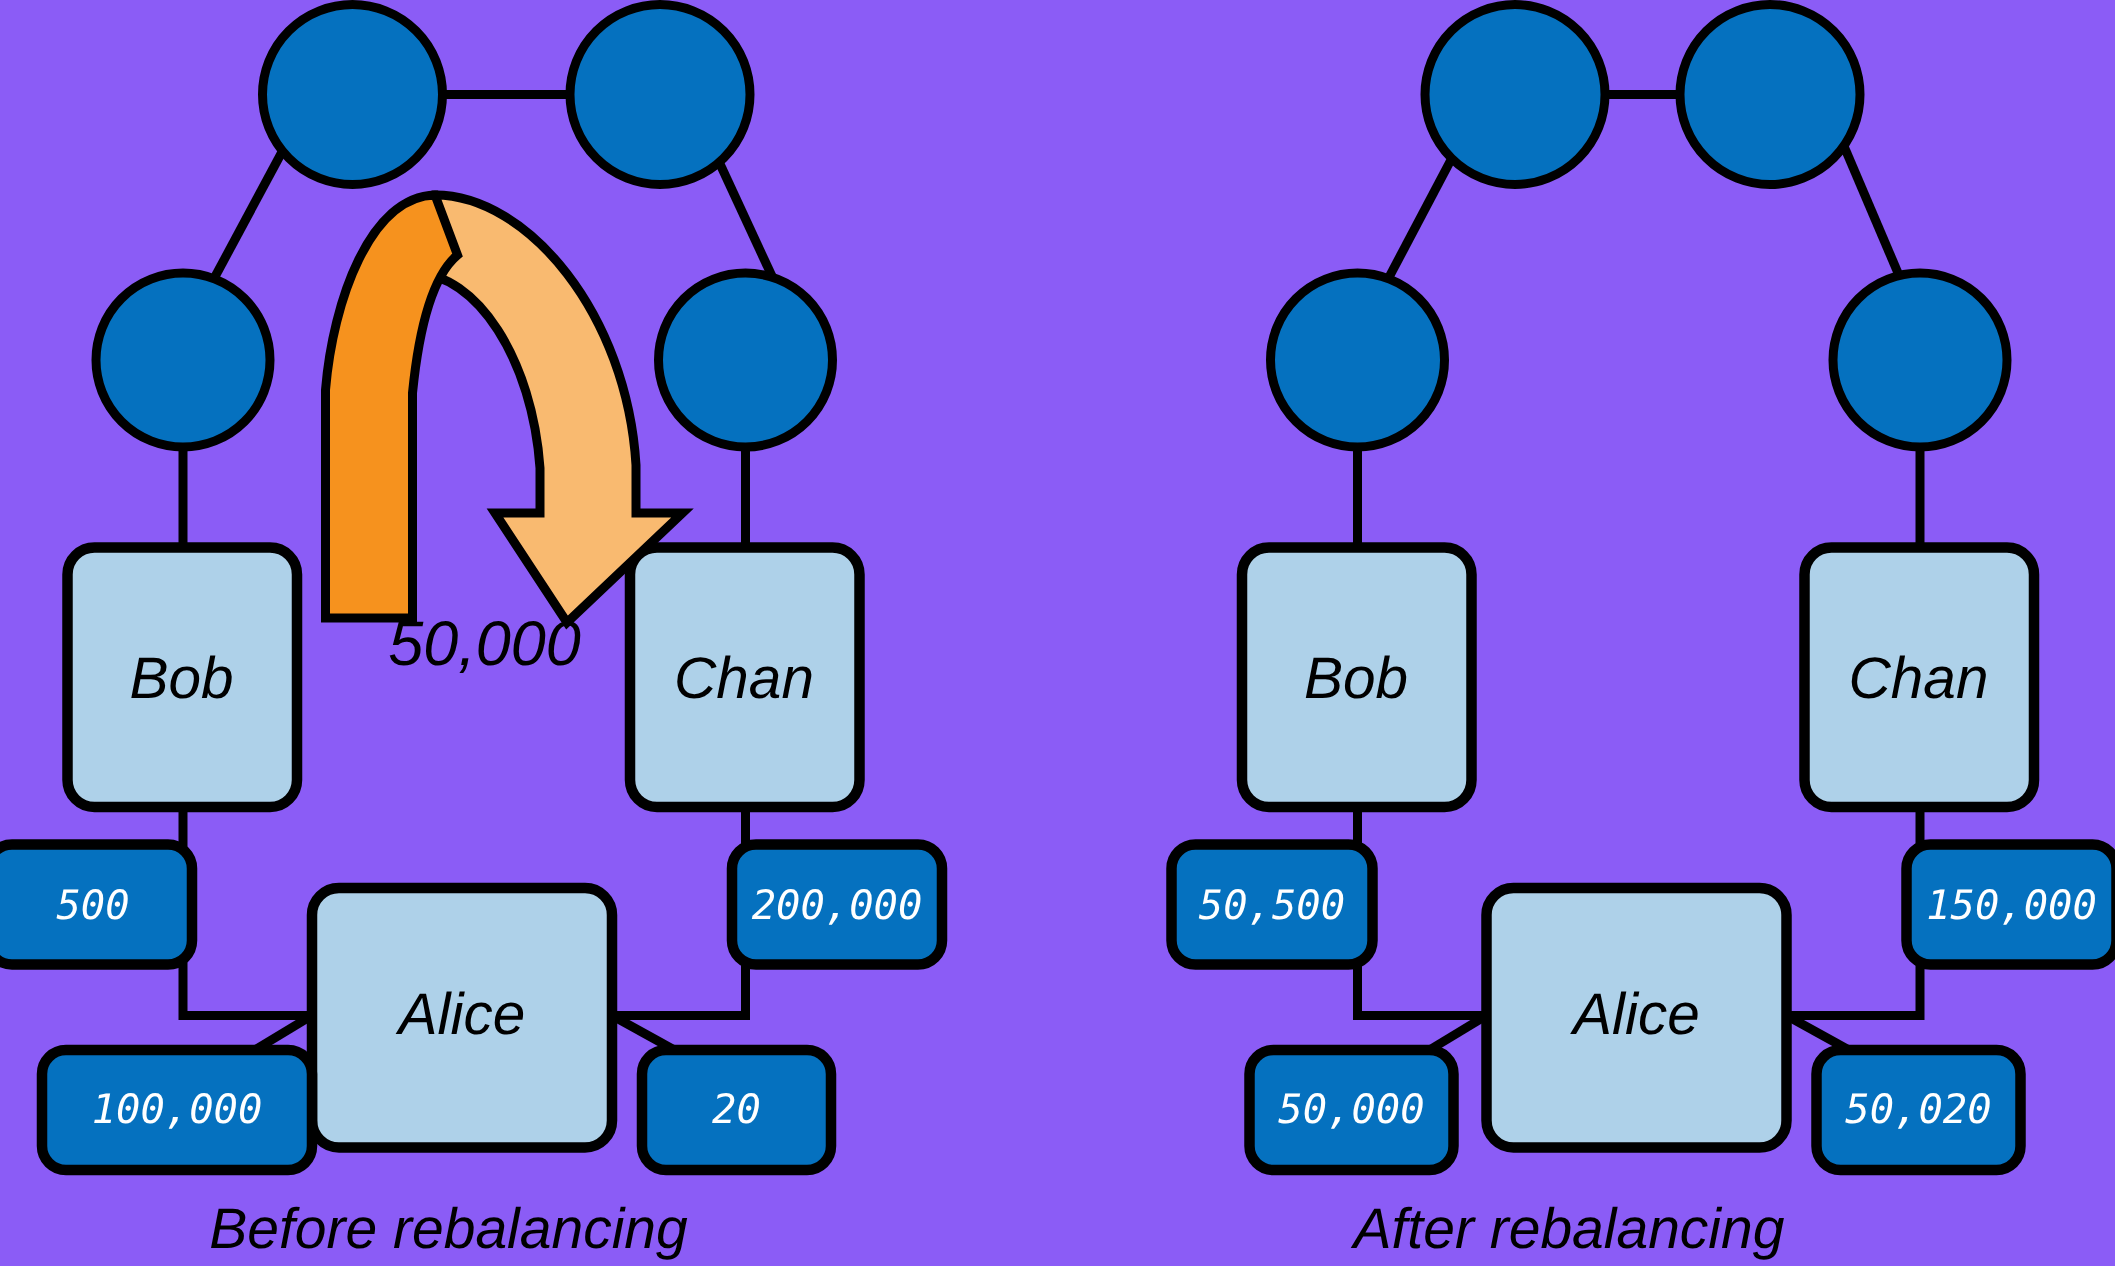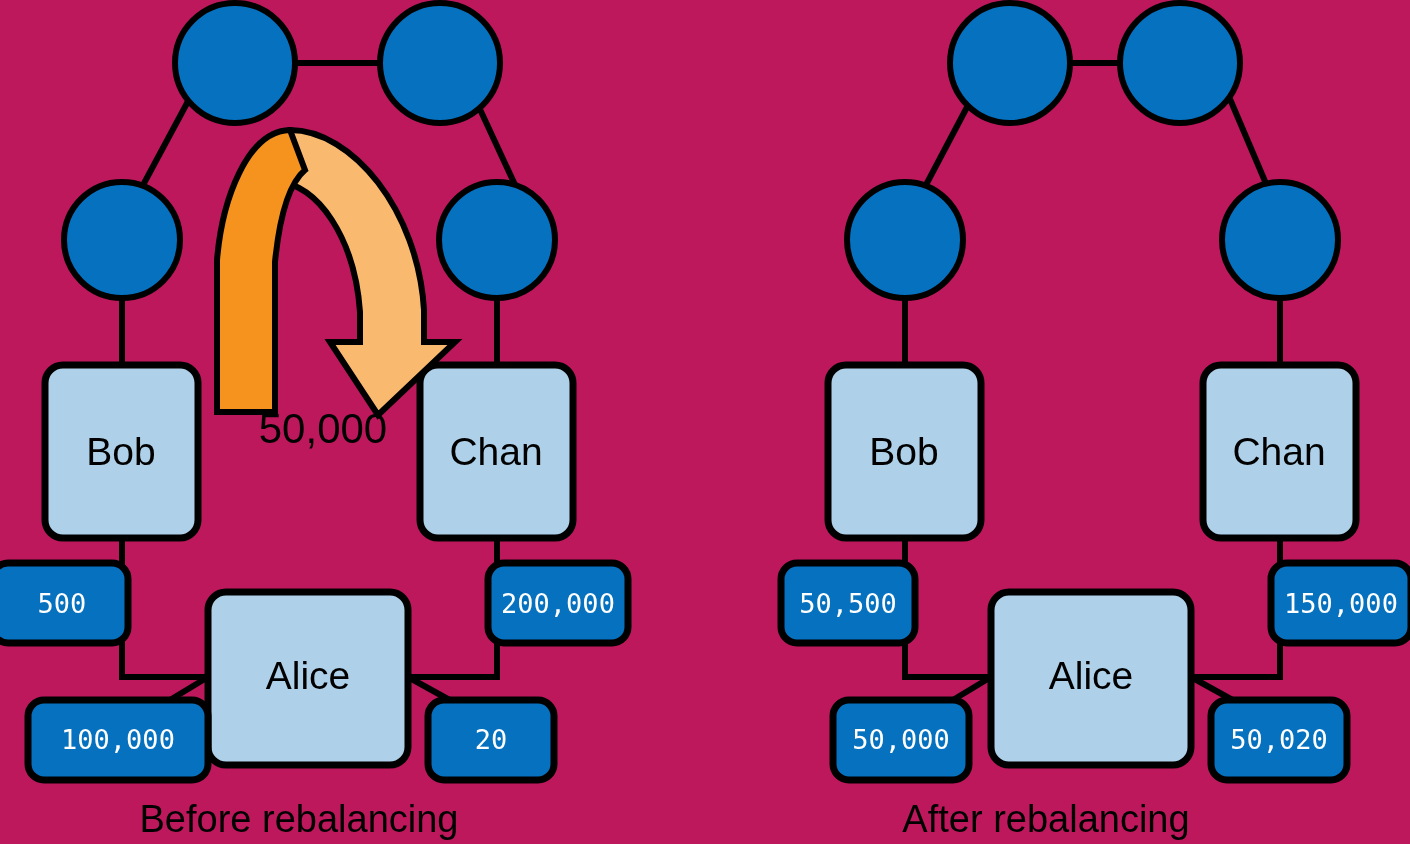--- a/index.html
+++ b/index.html
@@ -4,23 +4,24 @@
 <style>
   html, body {
     margin: 0;
     padding: 0;
     background: #ffffff;
   }
   #stage {
     position: relative;
     width: 1410px;
     height: 844px;
-    background: #be185d;
+    background: #8b5cf6;
     overflow: hidden;
     font-family: "Liberation Sans", sans-serif;
+    font-style: italic;
   }
   svg.diagram {
     position: absolute;
     top: 0;
     left: 0;
     width: 1410px;
     height: 844px;
   }
   .node-circle {
     fill: #0571bf;

